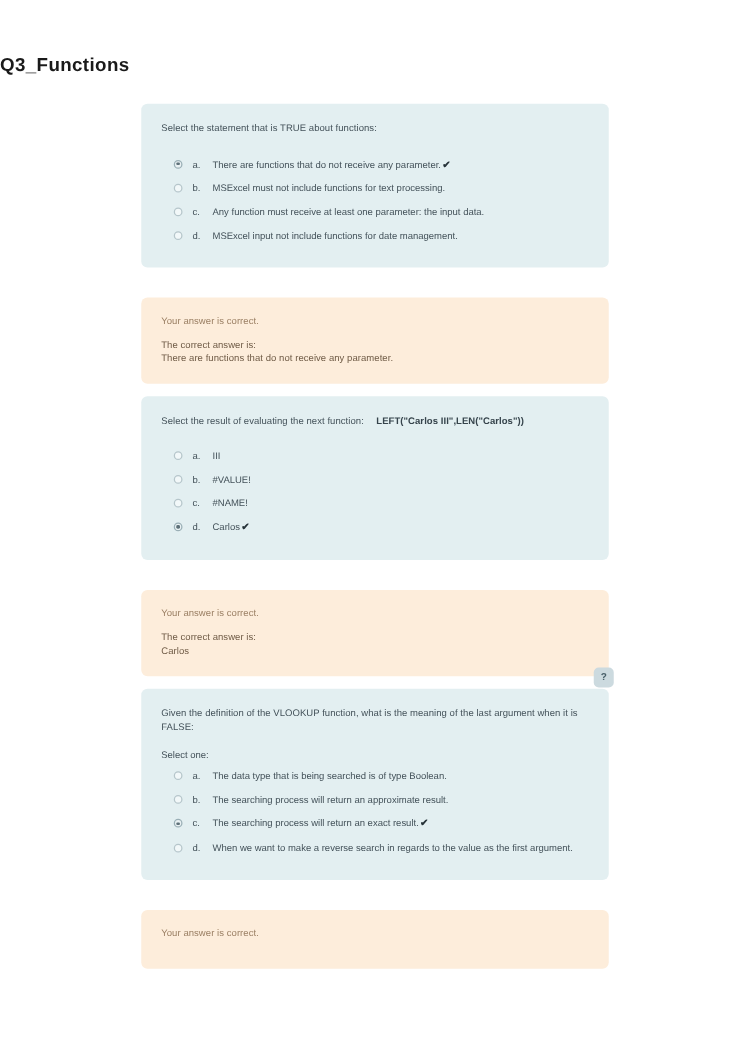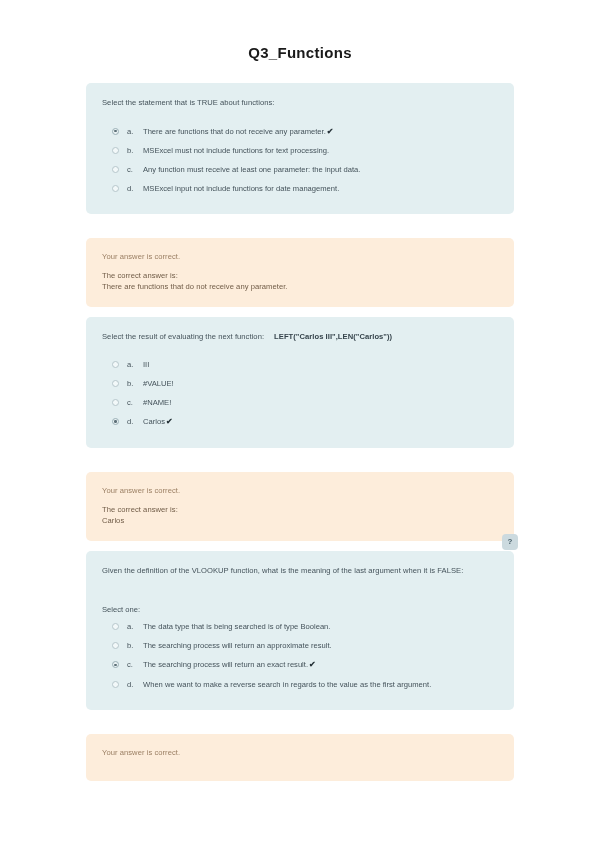--- a/index.html
+++ b/index.html
@@ -13,30 +13,29 @@
 
   .page {
     position: relative;
     width: 600px;
     height: 848px;
     background: #ffffff;
     overflow: hidden;
   }
 
   .page-title {
-    text-align: center;
     font-size: 15px;
     font-weight: bold;
     color: #1a1a1a;
     letter-spacing: 0.3px;
     padding-top: 44px;
   }
 
   .content {
-    width: 428px;
+    width: 374px;
     margin: 0 auto;
     margin-top: 22px;
   }
 
   
   .qpanel {
     background: #e3eff1;
     border-radius: 5px;
     padding: 14px 16px 16px 16px;
     color: #3b4a52;
@@ -52,21 +51,21 @@
 
   .qtext .mono {
     font-weight: bold;
     color: #36444c;
     margin-left: 10px;
   }
 
   .select-one {
     font-size: 7.6px;
     color: #44525a;
-    margin-top: 29px;
+    margin-top: 12px;
     margin-bottom: 2px;
   }
 
   .options {
     margin-top: 14px;
   }
   .options.tight { margin-top: 4px; }
 
   .option {
     display: flex;

